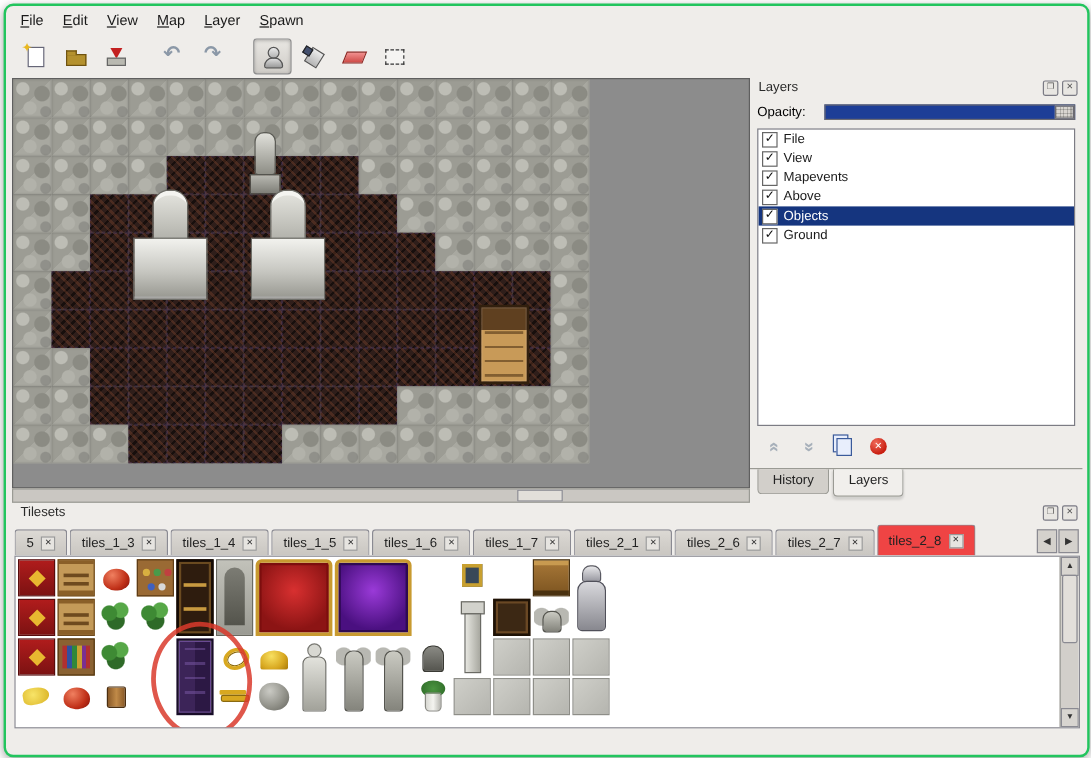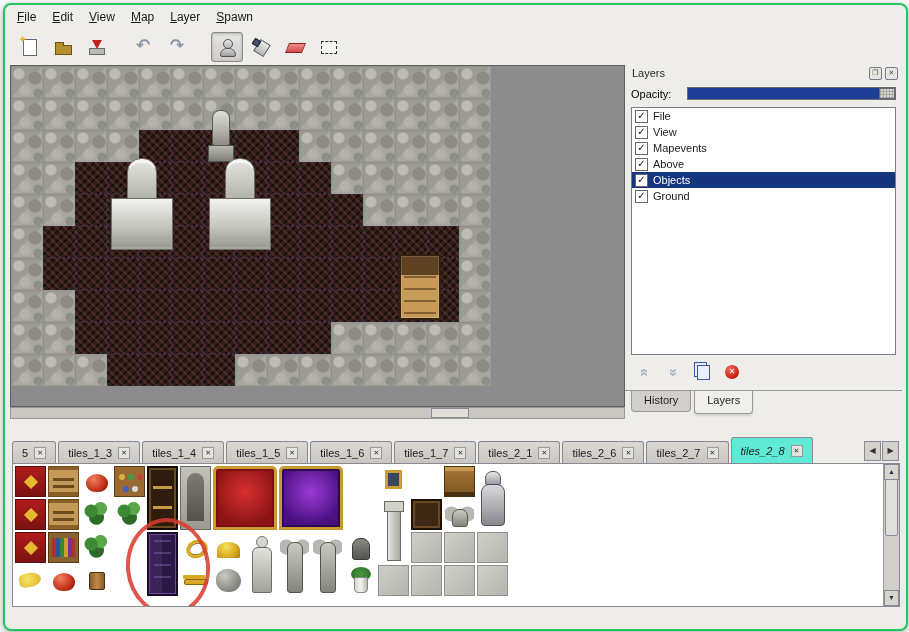--- a/index.html
+++ b/index.html
@@ -119,21 +119,21 @@
     border-top:none;border-radius:0 0 4px 4px;color:#222;}
   .ptab.active{background:#f1efec;box-shadow:0 2px 2px rgba(0,0,0,.12);height:19px;}
 
   
   .tilesets-panel{position:absolute;left:5px;top:414px;width:892px;height:190px;}
   .ttabs-row{position:absolute;left:0;top:16px;right:0;height:28px;}
   .ttabs{position:absolute;left:2px;bottom:0;right:36px;display:flex;align-items:flex-end;overflow:hidden;}
   .ttab{flex:none;display:flex;align-items:center;gap:6px;padding:2px 9px;height:17px;margin-right:2px;
     background:linear-gradient(#dcd9d4,#c9c6c1);border:1px solid #8a8a92;border-bottom:none;
     border-radius:3px 3px 0 0;font-size:11px;color:#222;}
-  .ttab.active{background:#5eead4;height:21px;font-style:italic;}
+  .ttab.active{background:#ef4444;height:21px;}
   .ttab-close{font-size:7px;color:#333;border:1px solid #999;background:#e6e4e0;width:10px;height:10px;
     line-height:9px;text-align:center;}
   .tab-arrows{position:absolute;right:3px;bottom:2px;display:flex;gap:1px;}
   .tab-arrow{width:15px;height:18px;background:#d4d1cc;border:1px solid #8a8a92;font-size:8px;
     line-height:17px;text-align:center;color:#333;}
   .tiles-wrap{position:absolute;left:2px;top:44px;right:2px;bottom:2px;background:#fff;
     border:1px solid #8a8a92;overflow:hidden;}
   .tiles{position:absolute;left:0;top:0;right:16px;bottom:0;}
   .tile{position:absolute;box-sizing:border-box;background:#fff;}
   .k-banner-red{background:linear-gradient(180deg,#b01c1c,#7c1212);border:1px solid #580c0c;}
@@ -489,20 +489,27 @@
           <span class="i-del">✕</span>
         </span>
     </div>
     <div class="ptabs">
         <div class="ptab">History</div>
         <div class="ptab active">Layers</div>
       </div>
   </div>
 
   <div class="tilesets-panel">
+    <div class="panel-title">
+      <span>Tilesets</span>
+      <span class="pbtns">
+        <span class="panel-btn">❐</span>
+        <span class="panel-btn">✕</span>
+      </span>
+    </div>
     <div class="ttabs-row">
       <div class="ttabs">
           <div class="ttab">
             <span class="ttab-label">5</span>
             <span class="ttab-close">✕</span>
           </div>
           <div class="ttab">
             <span class="ttab-label">tiles_1_3</span>
             <span class="ttab-close">✕</span>
           </div>

